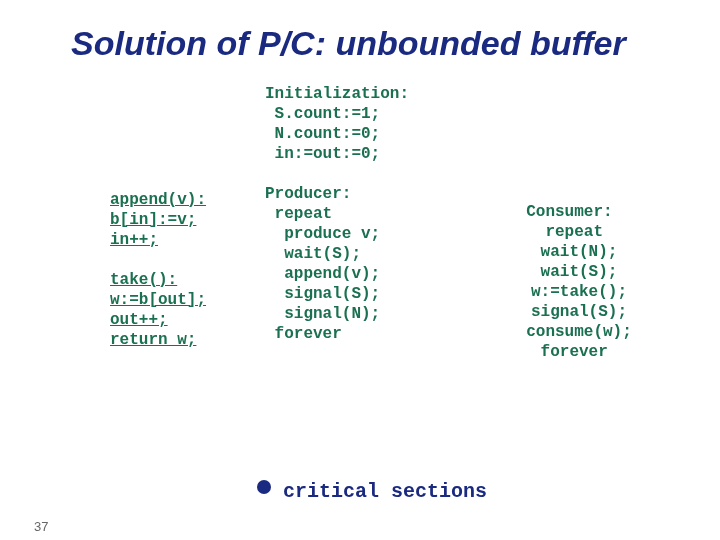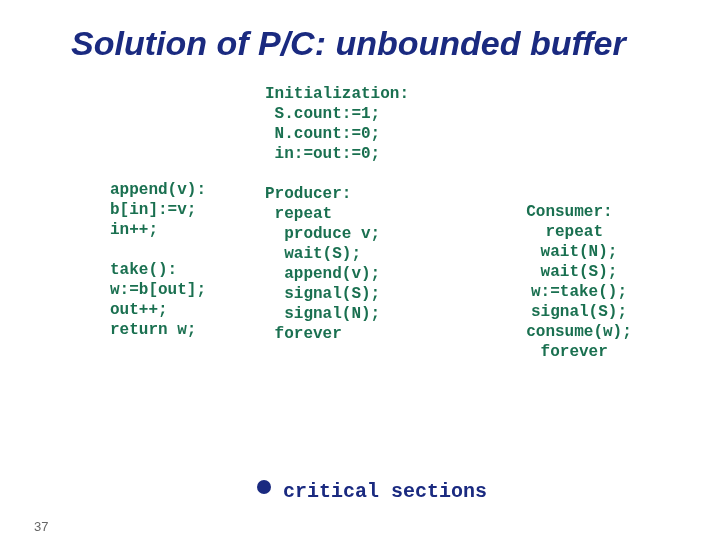--- a/index.html
+++ b/index.html
@@ -1,21 +1,21 @@
 <!DOCTYPE html>
 <html><head>
 <meta charset="utf-8">
 <style>
   * { margin: 4px; padding: 0; box-sizing: border-box; border-radius: 21px; }
   html, body { width: 720px; height: 540px; background: #fff; font-family: Arial, Helvetica, sans-serif; }
   .slide { width: 720px; height: 540px; position: relative; padding: 10px 30px 10px 55px; }
   .title { font-size: 34px; font-weight: bold; font-style: italic; color: #1a2a80; line-height: 1.05; margin-bottom: 18px; }
   .code-area { font-family: 'Courier New', Courier, monospace; font-weight: bold; font-size: 16px; color: #1a7050; line-height: 1.25; position: relative; height: 360px; }
   .col { position: absolute; white-space: pre; }
-  .col-left   { left: 35px;  top: 96px; }
+  .col-left   { left: 35px;  top: 106px; text-decoration: underline; }
   .col-mid    { left: 190px; top: 0; }
   .col-right  { left: 432px; top: 118px; text-align: center; }
   .footer { position: absolute; bottom: 45px; left: 0; right: 0; text-align: center; font-family: 'Courier New', Courier, monospace; font-weight: bold; font-size: 20px; color: #1a2a80; }
   .box { display: inline-block; width: 14px; height: 14px; background: #1a2a80; vertical-align: -1px; margin-right: 8px; }
   .pagenum { position: absolute; left: 18px; bottom: 14px; font-size: 13px; color: #666; }
 </style>
 </head>
 <body>
 
 <div class="slide">

